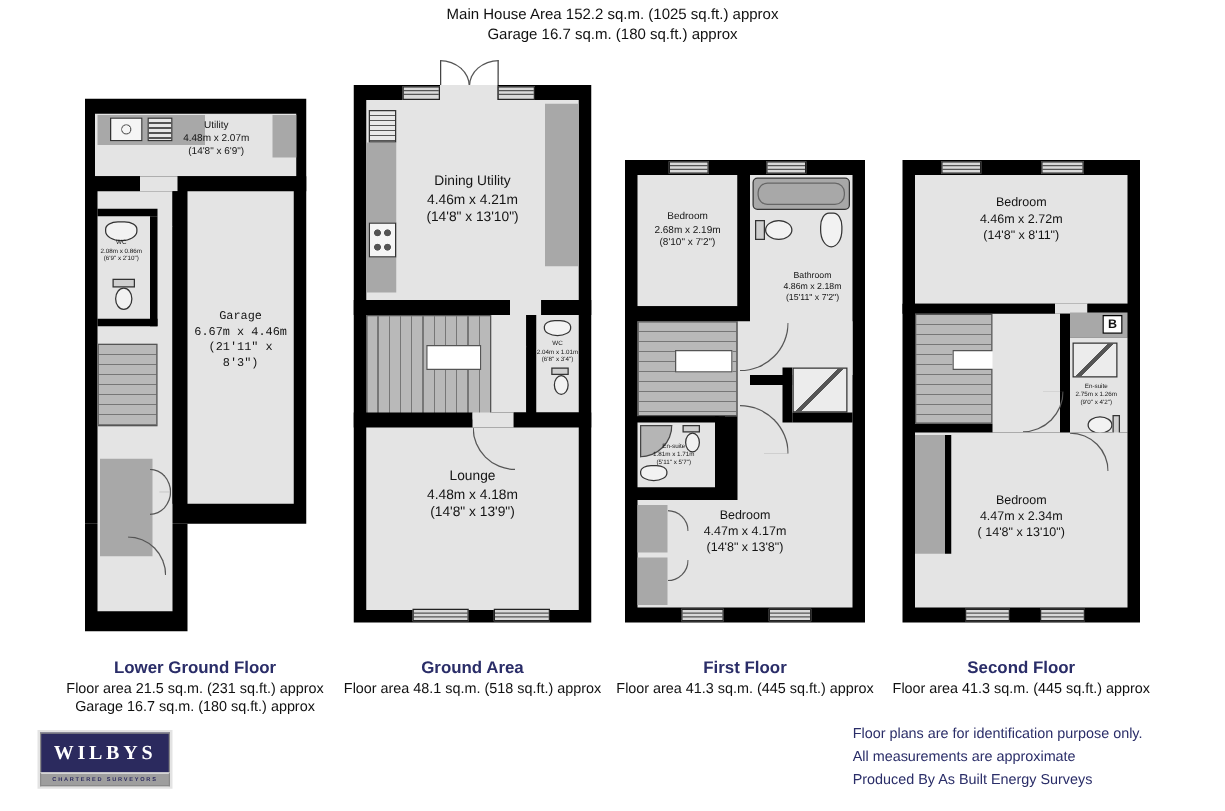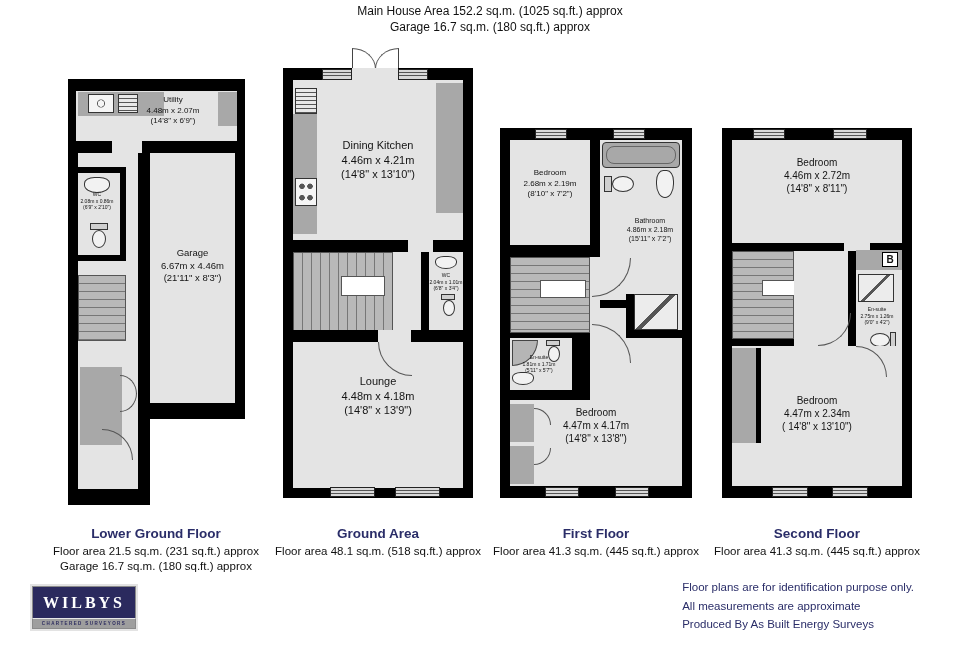--- a/index.html
+++ b/index.html
@@ -72,21 +72,21 @@
       <div>Utility</div>
       <div>4.48m x 2.07m</div>
       <div>(14'8" x 6'9")</div>
     </div>
     <div class="a w" style="left:0;top:62px;width:177px;height:12px;"></div>
     <div class="a f" style="left:44px;top:62px;width:30px;height:12px;"></div>
     <div class="a arc-bl" style="left:44px;top:74px;width:28px;height:28px;"></div>
     <div class="a f" style="left:10px;top:74px;width:60px;height:336px;"></div>
     <div class="a w" style="left:70px;top:74px;width:12px;height:250px;"></div>
     <div class="a f" style="left:82px;top:74px;width:85px;height:250px;"></div>
-    <div class="room-label" style="left:82px;top:168px;width:85px;font-size:9.5px;">
+    <div class="room-label" style="left:82px;top:168px;width:85px;font-size:9.5px;font-family:Liberation Mono, monospace;">
       <div>Garage</div>
       <div>6.67m x 4.46m</div>
       <div>(21'11" x 8'3")</div>
     </div>
     <div class="a w" style="left:10px;top:88px;width:48px;height:6px;"></div>
     <div class="a w" style="left:52px;top:94px;width:6px;height:88px;"></div>
     <div class="a w" style="left:10px;top:176px;width:48px;height:6px;"></div>
     <div class="a sink" style="left:16px;top:98px;width:26px;height:16px;"></div>
     <div class="room-label" style="left:6px;top:112px;width:46px;font-size:5px;">
       <div>WC</div>
@@ -110,21 +110,21 @@
     <div class="a arc-tl" style="left:92px;top:0;width:23px;height:20px;"></div>
     <div class="a f" style="left:69px;top:20px;width:46px;height:12px;"></div>
     <div class="a win" style="left:39px;top:21px;width:30px;height:11px;"></div>
     <div class="a win" style="left:115px;top:21px;width:30px;height:11px;"></div>
     <div class="a f" style="left:10px;top:32px;width:170px;height:160px;"></div>
     <div class="a d" style="left:10px;top:66px;width:24px;height:120px;"></div>
     <div class="a appl" style="left:12px;top:40px;width:22px;height:26px;"></div>
     <div class="a hob" style="left:12px;top:130px;width:22px;height:28px;"></div>
     <div class="a d" style="left:153px;top:35px;width:27px;height:130px;"></div>
     <div class="room-label" style="left:30px;top:90px;width:130px;font-size:11px;">
-      <div>Dining Kitchen</div>
+      <div>Dining Utility</div>
       <div>4.46m x 4.21m</div>
       <div>(14'8" x 13'10")</div>
     </div>
     <div class="a w" style="left:0;top:192px;width:125px;height:12px;"></div>
     <div class="a f" style="left:125px;top:192px;width:25px;height:12px;"></div>
     <div class="a w" style="left:150px;top:192px;width:40px;height:12px;"></div>
     <div class="a arc-bl" style="left:122px;top:204px;width:28px;height:28px;"></div>
     <div class="a stairs st-v" style="left:10px;top:204px;width:100px;height:84px;"></div>
     <div class="a landing" style="left:58px;top:228px;width:44px;height:20px;"></div>
     <div class="a f" style="left:110px;top:204px;width:28px;height:78px;"></div>

